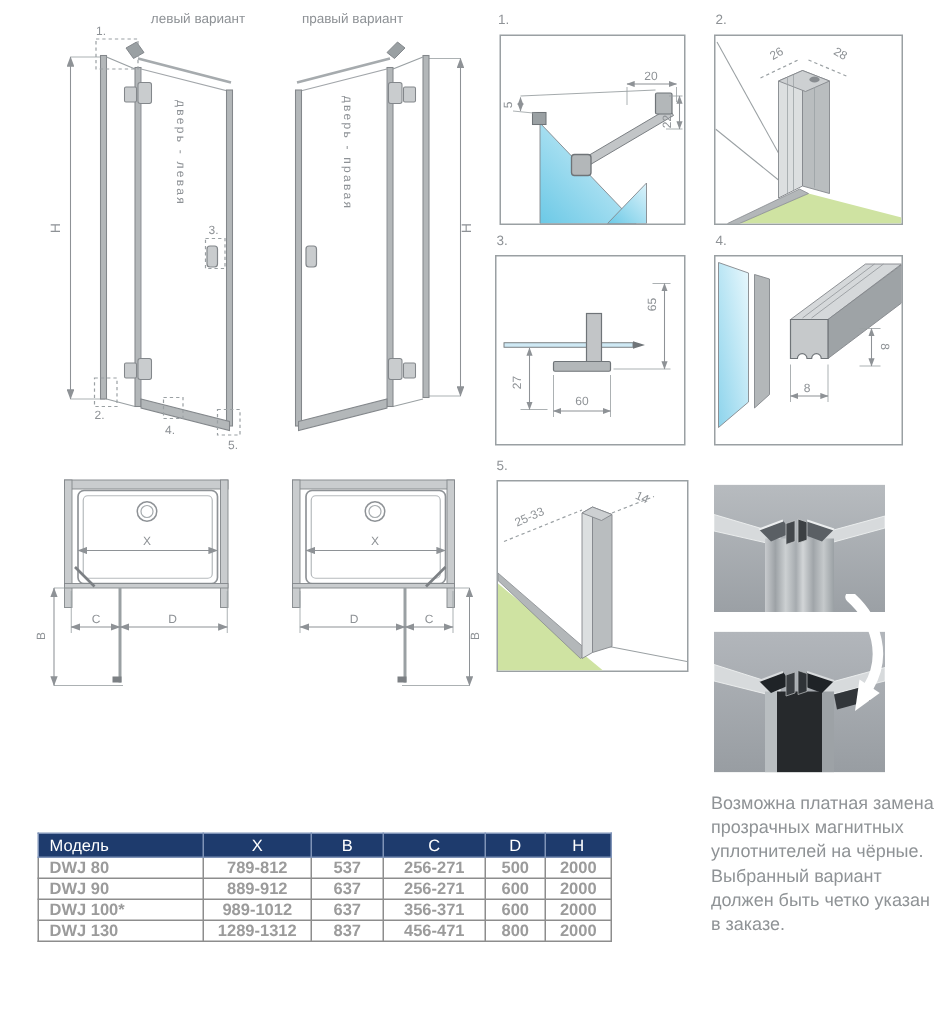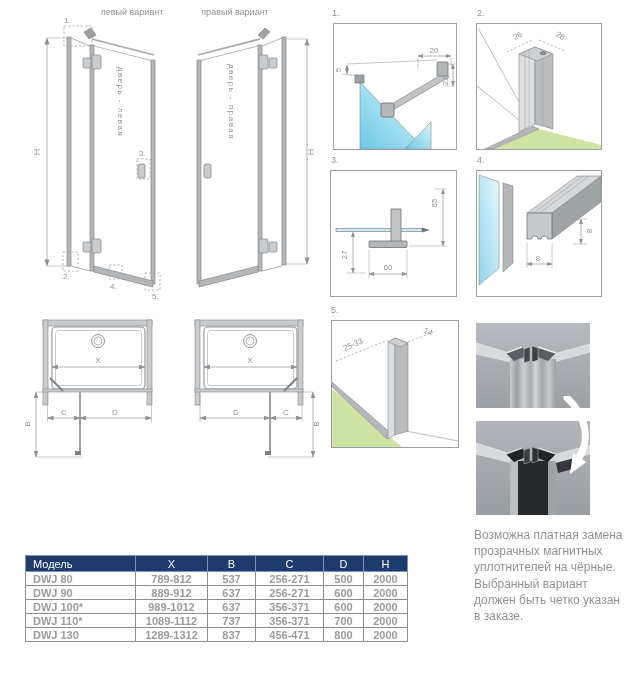--- a/index.html
+++ b/index.html
@@ -421,28 +421,20 @@
       </tr>
       <tr>
         <td class="model">DWJ 100*</td>
         <td>989-1012</td>
         <td>637</td>
         <td>356-371</td>
         <td>600</td>
         <td>2000</td>
       </tr>
       <tr>
-        <td class="model">DWJ 110*</td>
-        <td>1089-1112</td>
-        <td>737</td>
-        <td>356-371</td>
-        <td>700</td>
-        <td>2000</td>
-      </tr>
-      <tr>
         <td class="model">DWJ 130</td>
         <td>1289-1312</td>
         <td>837</td>
         <td>456-471</td>
         <td>800</td>
         <td>2000</td>
       </tr>
     </tbody>
   </table>
 

